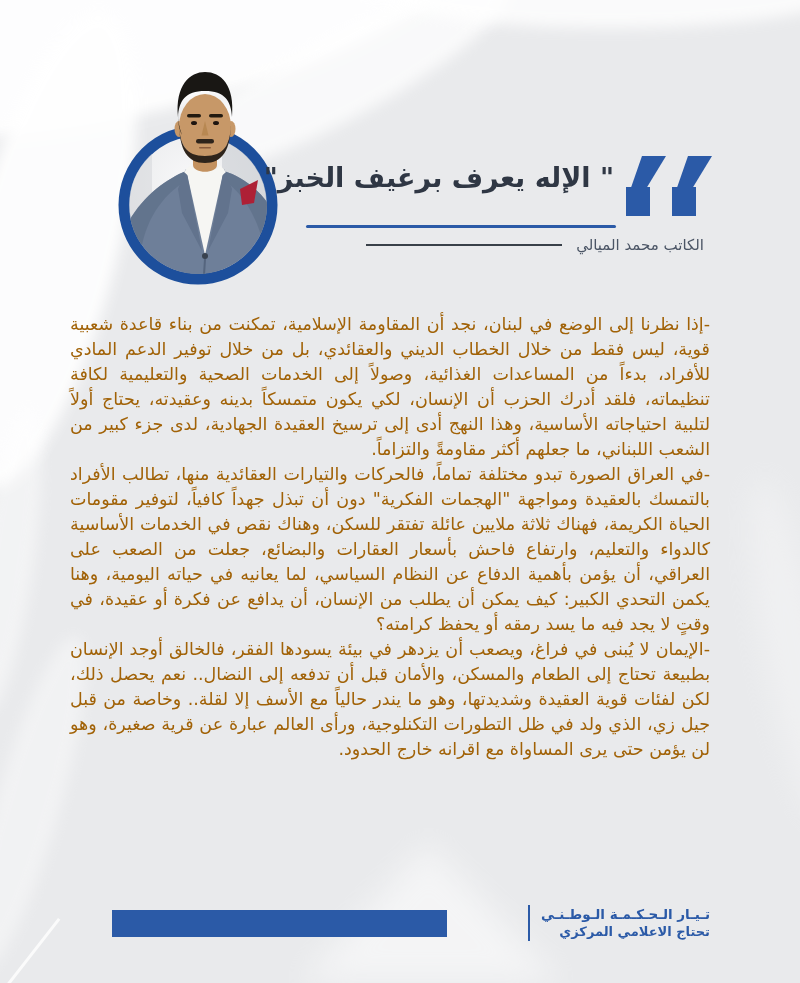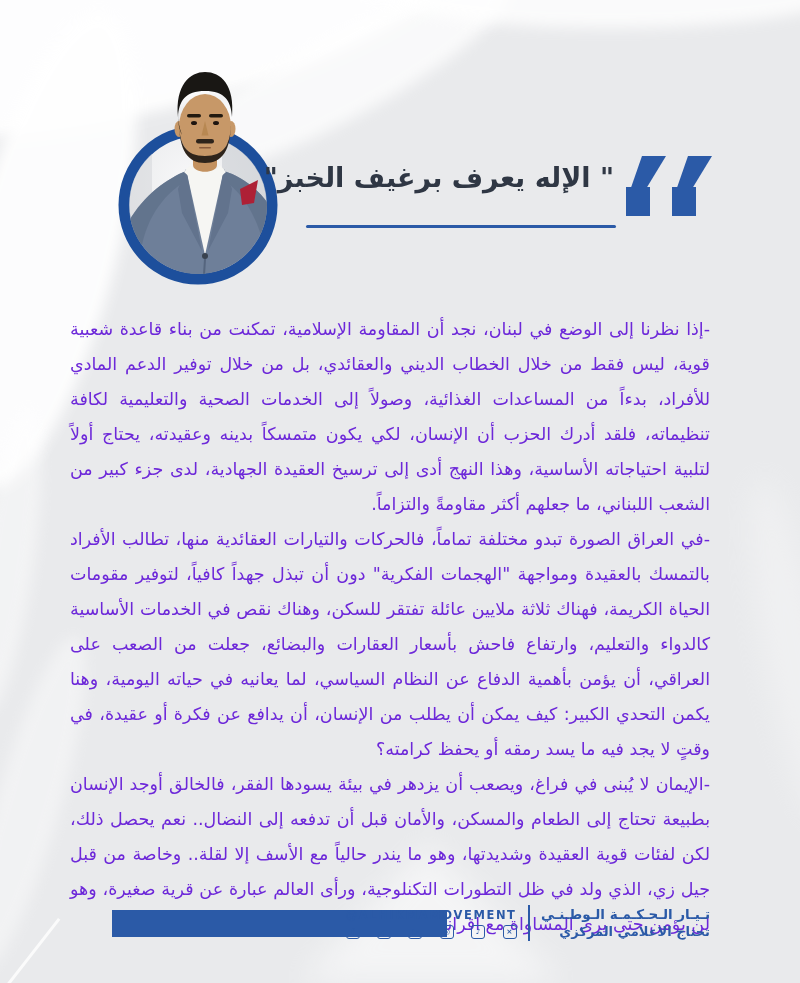--- a/index.html
+++ b/index.html
@@ -23,21 +23,21 @@
   .quote-svg{flex:0 0 auto;}
   .title-underline{height:3px;background:#2b5aa7;margin:9px 96px 0 2px;border-radius:2px;}
   .author-row{display:flex;direction:rtl;align-items:center;gap:14px;margin:8px 8px 0 0;}
   .author{font-size:15px;color:#4b5565;white-space:nowrap;}
   .author-line{flex:1;height:2px;background:#394049;margin-left:62px;}
 
   
   .article{
     position:absolute;top:312px;right:90px;left:70px;
     direction:rtl;text-align:justify;text-align-last:right;
-    font-size:17.5px;line-height:35px;color:#6d28d9;
+    font-size:17.5px;line-height:25px;color:#a16207;
   }
   .article p{margin:0;}
 
   
   .footer-bar{position:absolute;left:112px;top:910px;width:335px;height:27px;background:#2b5aa7;}
   .footer-right{
     position:absolute;right:90px;top:901px;height:44px;
     display:flex;align-items:center;gap:11px;color:#2b5aa7;
   }
   .social-block{display:flex;flex-direction:column;align-items:stretch;gap:3px;}
@@ -141,44 +141,35 @@
       <svg class="quote-svg" width="86" height="60" viewBox="0 0 86 60">
         <g fill="#2b5aa7">
           <polygon points="16,0 40,0 12,46 0,46"></polygon>
           <rect x="0" y="31" width="24" height="29"></rect>
           <polygon points="62,0 86,0 58,46 46,46"></polygon>
           <rect x="46" y="31" width="24" height="29"></rect>
         </g>
       </svg>
     </div>
     <div class="title-underline"></div>
+    <div class="author-row">
+      <div class="author">الكاتب محمد الميالي</div>
+      <div class="author-line"></div>
+    </div>
   </header>
 
   <main class="article">
     <p>-إذا نظرنا إلى الوضع في لبنان، نجد أن المقاومة الإسلامية، تمكنت من بناء قاعدة شعبية قوية، ليس فقط من خلال الخطاب الديني والعقائدي، بل من خلال توفير الدعم المادي للأفراد، بدءاً من المساعدات الغذائية، وصولاً إلى الخدمات الصحية والتعليمية لكافة تنظيماته، فلقد أدرك الحزب أن الإنسان، لكي يكون متمسكاً بدينه وعقيدته، يحتاج أولاً لتلبية احتياجاته الأساسية، وهذا النهج أدى إلى ترسيخ العقيدة الجهادية، لدى جزء كبير من الشعب اللبناني، ما جعلهم أكثر مقاومةً والتزاماً.</p>
     <p>-في العراق الصورة تبدو مختلفة تماماً، فالحركات والتيارات العقائدية منها، تطالب الأفراد بالتمسك بالعقيدة ومواجهة "الهجمات الفكرية" دون أن تبذل جهداً كافياً، لتوفير مقومات الحياة الكريمة، فهناك ثلاثة ملايين عائلة تفتقر للسكن، وهناك نقص في الخدمات الأساسية كالدواء والتعليم، وارتفاع فاحش بأسعار العقارات والبضائع، جعلت من الصعب على العراقي، أن يؤمن بأهمية الدفاع عن النظام السياسي، لما يعانيه في حياته اليومية، وهنا يكمن التحدي الكبير: كيف يمكن أن يطلب من الإنسان، أن يدافع عن فكرة أو عقيدة، في وقتٍ لا يجد فيه ما يسد رمقه أو يحفظ كرامته؟</p>
     <p>-الإيمان لا يُبنى في فراغ، ويصعب أن يزدهر في بيئة يسودها الفقر، فالخالق أوجد الإنسان بطبيعة تحتاج إلى الطعام والمسكن، والأمان قبل أن تدفعه إلى النضال.. نعم يحصل ذلك، لكن لفئات قوية العقيدة وشديدتها، وهو ما يندر حالياً مع الأسف إلا لقلة.. وخاصة من قبل جيل زي، الذي ولد في ظل التطورات التكنلوجية، ورأى العالم عبارة عن قرية صغيرة، وهو لن يؤمن حتى يرى المساواة مع اقرانه خارج الحدود.</p>
   </main>
 
   <footer>
     <div class="footer-bar"></div>
     <div class="footer-right">
-      <div class="social-block">
-        <div class="handle">@ALHIKMAMOVEMENT</div>
-        <div class="icons">
-          <div class="icon-box">f</div>
-          <div class="icon-box tilt">
-              <span>▶</span>
-            </div>
-          <div class="icon-box">▶</div>
-          <div class="icon-box">◎</div>
-          <div class="icon-box">♪</div>
-          <div class="icon-box">×</div>
-        </div>
-      </div>
       <div class="footer-divider"></div>
       <div class="org-block">
         <div class="org-name">تـيـار الـحـكـمـة الـوطـنـي</div>
         <div class="org-office">تحتاج الاعلامي المركزي</div>
       </div>
     </div>
   </footer>
 
 </div>
 

